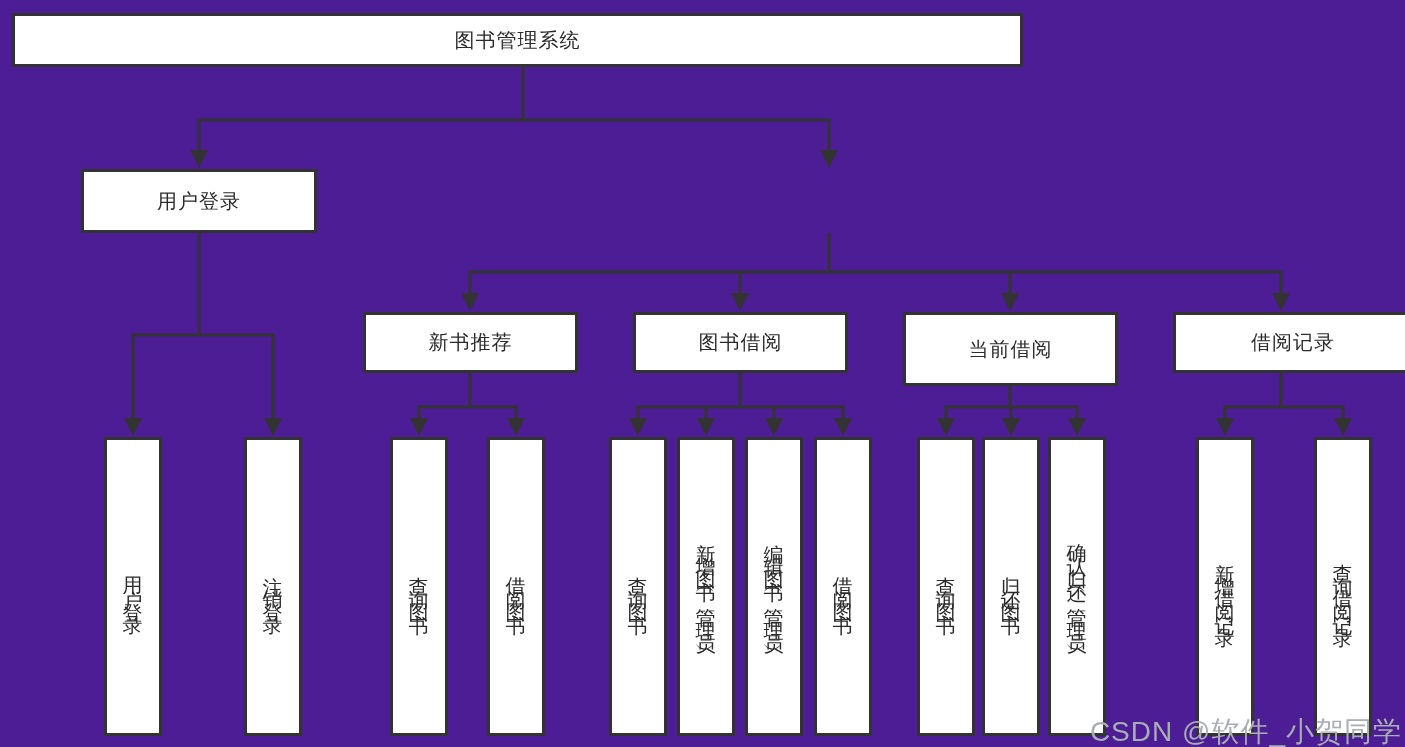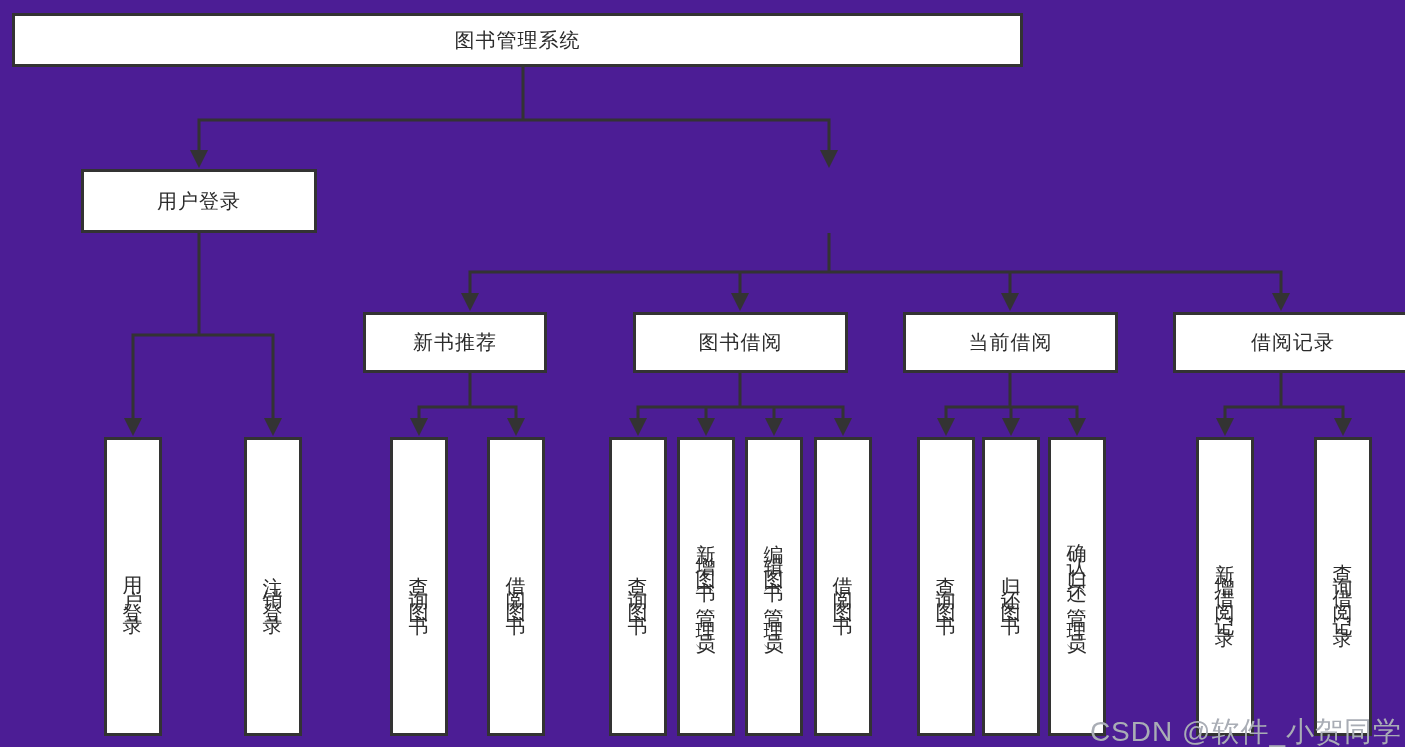--- a/index.html
+++ b/index.html
@@ -71,27 +71,27 @@
   </svg>
 
   <div class="node" style="left:12px; top:13px; width:1011px; height:54px;">
     <span class="hlabel">图书管理系统</span>
   </div>
 
   <div class="node" style="left:81px; top:169px; width:236px; height:64px;">
     <span class="hlabel">用户登录</span>
   </div>
 
-  <div class="node" style="left:363px; top:312px; width:184px; height:61px;">
+  <div class="node" style="left:363px; top:312px; width:215px; height:61px;">
     <span class="hlabel">新书推荐</span>
   </div>
   <div class="node" style="left:633px; top:312px; width:215px; height:61px;">
     <span class="hlabel">图书借阅</span>
   </div>
-  <div class="node" style="left:903px; top:312px; width:215px; height:61px;">
+  <div class="node" style="left:903px; top:312px; width:215px; height:74px;">
     <span class="hlabel">当前借阅</span>
   </div>
   <div class="node" style="left:1173px; top:312px; width:240px; height:61px;">
     <span class="hlabel">借阅记录</span>
   </div>
 
   <div class="node" style="left:104px; top:437px; width:58px; height:299px;">
     <span class="vlabel">用户登录</span>
   </div>
   <div class="node" style="left:244px; top:437px; width:58px; height:299px;">

